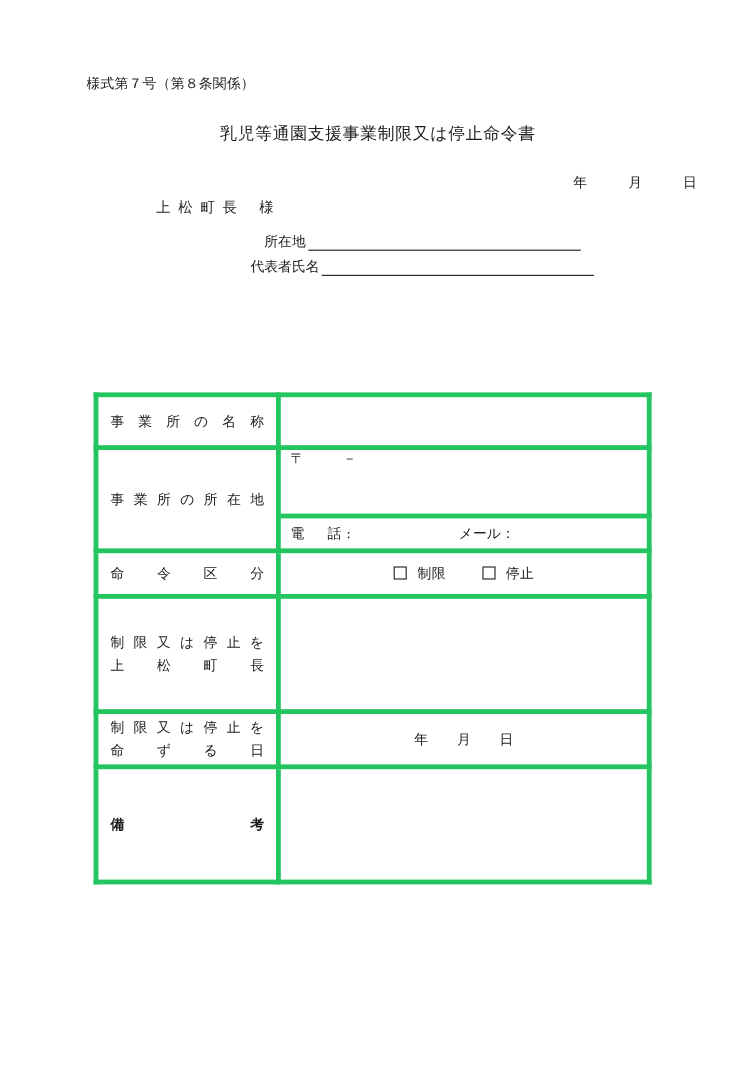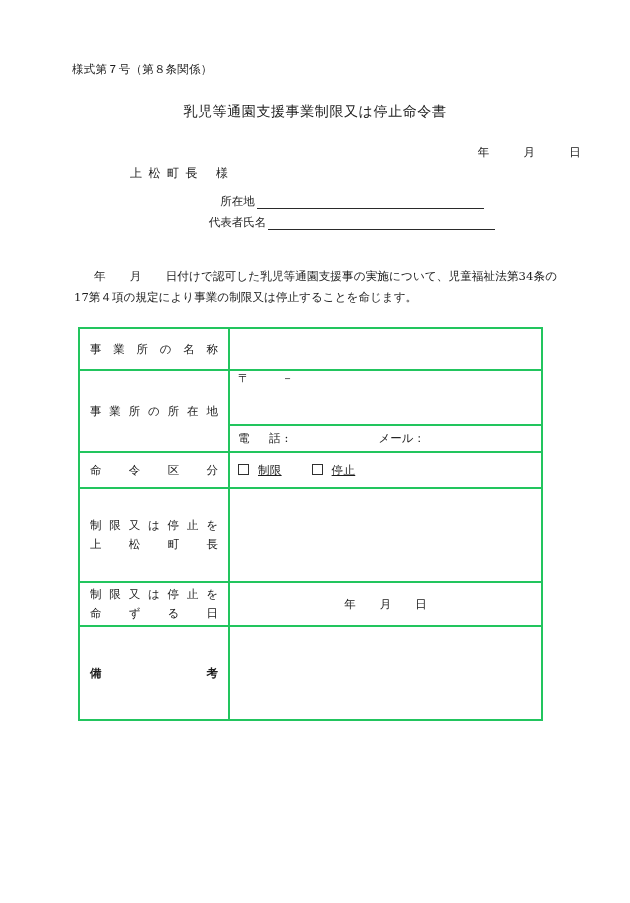--- a/index.html
+++ b/index.html
@@ -132,21 +132,21 @@
   .form-table {
     position: absolute;
     left: 78px;
     top: 327px;
     width: 465px;
     border-collapse: collapse;
     table-layout: fixed;
     font-size: 11.5px;
   }
   .form-table td {
-    border: 2px solid #22c55e;
+    border: 4px solid #22c55e;
     padding: 0;
     vertical-align: middle;
   }
   .form-table td.label-cell {
     width: 128px;
     padding: 0 10px;
     text-align: justify;
     text-align-last: justify;
     line-height: 19px;
   }
@@ -186,24 +186,23 @@
   }
   .tel-mail .tel {
     letter-spacing: 4px;
   }
   .tel-mail .mgap {
     display: inline-block;
     width: 86px;
   }
 
   .order-choices {
-    text-align: left;
+    text-align: center;
     white-space: nowrap;
     letter-spacing: 0.3px;
-    text-decoration: underline;
   }
   .order-choices .box {
     display: inline-block;
     width: 9px;
     height: 9px;
     border: 1px solid #2f2f2f;
     margin-right: 9px;
     vertical-align: -1px;
   }
   .order-choices .choice + .choice {
@@ -244,23 +243,20 @@
     <div class="sender-row">
       <span class="label">所在地</span>
       <span class="rule"></span>
     </div>
     <div class="sender-row">
       <span class="label">代表者氏名</span>
       <span class="rule"></span>
     </div>
   </div>
 
-  <div class="body-text">
-    <span class="indent"></span><span>年</span><span class="sp"></span><span>月</span><span class="sp"></span><span>日付けで認可した乳児等通園支援事の実施について、児童福祉法第34条の</span><span>17第４項の規定により事業の制限又は停止することを命じます。</span>
-  </div>
 
   <table class="form-table">
     <tbody>
       <tr class="row-name">
         <td class="label-cell">事業所の名称</td>
         <td class="value-cell"></td>
       </tr>
 
       <tr class="row-addr-top">
         <td class="label-cell addr-label-cell" rowspan="2">事業所の所在地</td>

